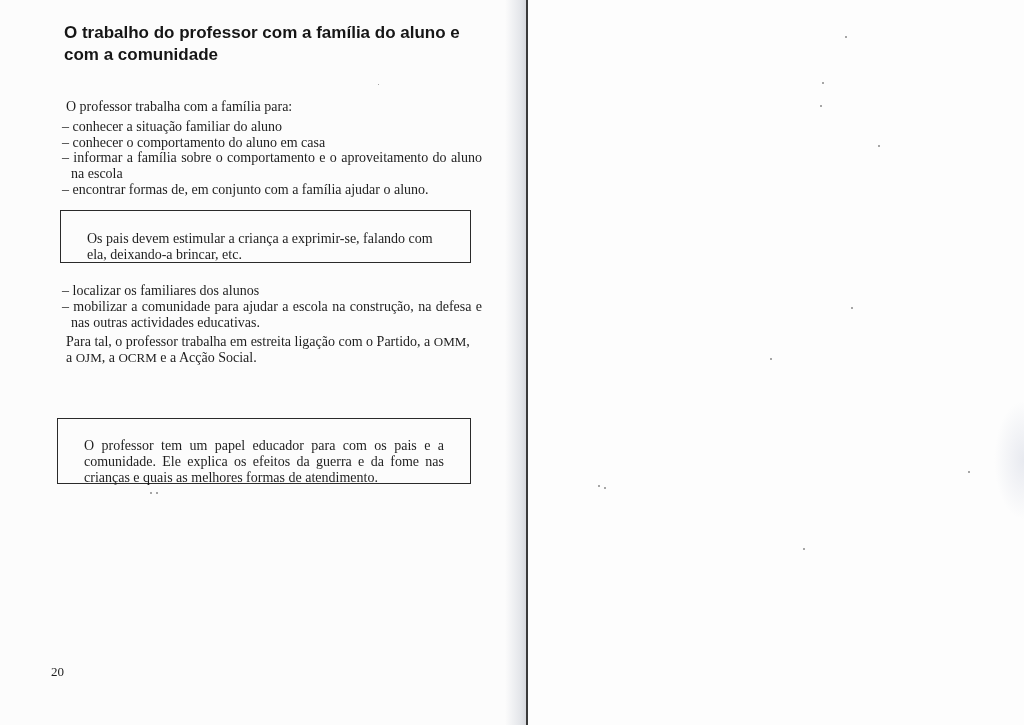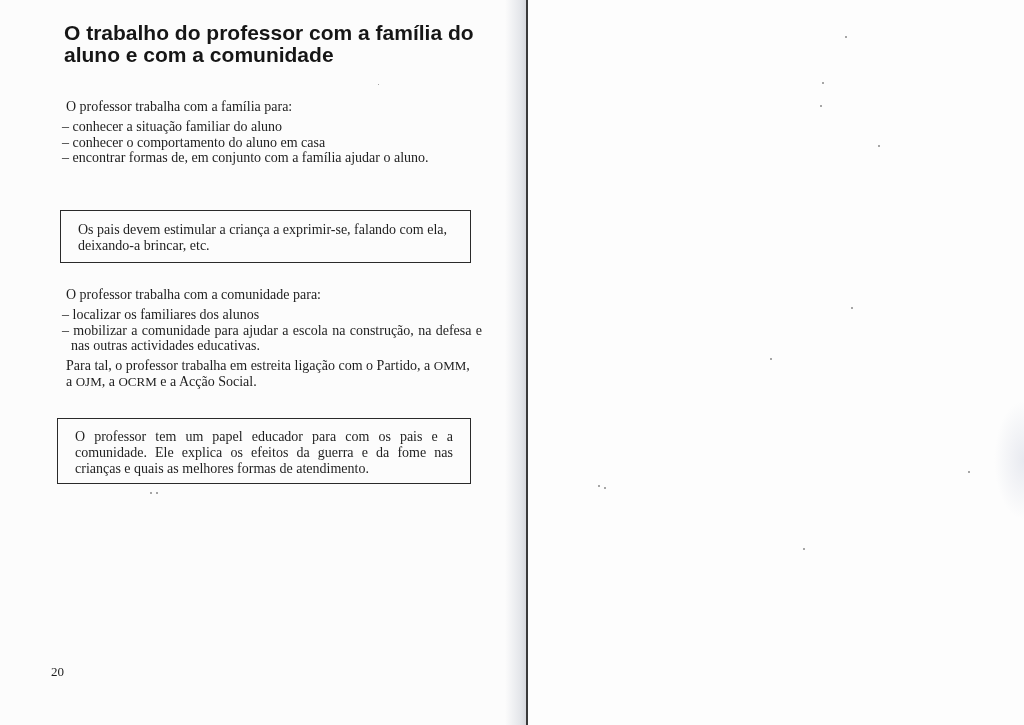--- a/index.html
+++ b/index.html
@@ -20,66 +20,66 @@
     position:absolute; left:526px; top:0; width:2px; height:725px;
     background:#3a3a3a;
   }
   .right-shade {
     position:absolute; right:0; top:400px; width:30px; height:120px;
     background:radial-gradient(ellipse at right center, #e8eaf0 0%, rgba(253,253,253,0) 70%);
   }
   .title {
     position:absolute; left:64px; top:22px; width:430px;
     font-family:"Liberation Sans","DejaVu Sans",sans-serif;
-    font-weight:bold; font-size:21px; line-height:22px; color:#161616;
+    font-weight:bold; font-size:17px; line-height:22px; color:#161616;
     margin:0;
   }
   .block {
     position:absolute; left:62px; width:420px;
     font-size:14px; line-height:15.8px;
   }
   .block p { margin:4px; }
   .block ul { list-style:none; margin:0; padding:0; }
   .block li { padding-left:9px; text-indent:-9px; }
   .block li.just { text-align:justify; text-align-last:left; }
   .box {
     position:absolute; border:1.5px solid #2a2a2a;
     font-size:14px; line-height:16px; box-sizing:border-box;
   }
-  .box p { margin:3px; }
+  .box p { margin:12px; }
   .box1 { left:60px; top:210px; width:411px; height:53px; padding:8px 14px 0 14px; }
   .box2 { left:57px; top:418px; width:414px; height:66px; padding:7px 14px 0 14px; text-align:justify; }
   .sc { font-variant:small-caps; font-size:13px; }
   .page-number {
     position:absolute; left:51px; top:664px;
     font-size:13px; color:#1e1e1e;
   }
   .speck { position:absolute; width:2px; height:2px; background:#888; border-radius:50%; }
 </style>
 </head>
 <body>
 
 <div class="page page-left">
   <h1 class="title">O trabalho do professor com a família do aluno e com a comunidade</h1>
 
   <div class="block" style="top:95px;">
     <p>O professor trabalha com a família para:</p>
     <ul>
       <li>– conhecer a situação familiar do aluno</li>
       <li>– conhecer o comportamento do aluno em casa</li>
+      <li class="just">– informar a família sobre o comportamento e o aproveitamento do aluno na escola</li>
       <li>– encontrar formas de, em conjunto com a família ajudar o aluno.</li>
     </ul>
   </div>
 
   <div class="box box1">
     <p>Os pais devem estimular a criança a exprimir-se, falando com ela, deixando-a brincar, etc.</p>
   </div>
 
   <div class="block" style="top:283px;">
-    <p>O professor trabalha com a comunidade para:</p>
     <ul>
       <li>– localizar os familiares dos alunos</li>
       <li class="just">– mobilizar a comunidade para ajudar a escola na construção, na defesa e nas outras actividades educativas.</li>
     </ul>
     <p><span>Para tal, o professor trabalha em estreita ligação com o Partido, a </span><span class="sc">OMM</span><span>, a </span><span class="sc">OJM</span><span>, a </span><span class="sc">OCRM</span><span> e a Acção Social.</span></p>
   </div>
 
   <div class="box box2">
     <p>O professor tem um papel educador para com os pais e a comunidade. Ele explica os efeitos da guerra e da fome nas crianças e quais as melhores formas de atendimento.</p>
   </div>

